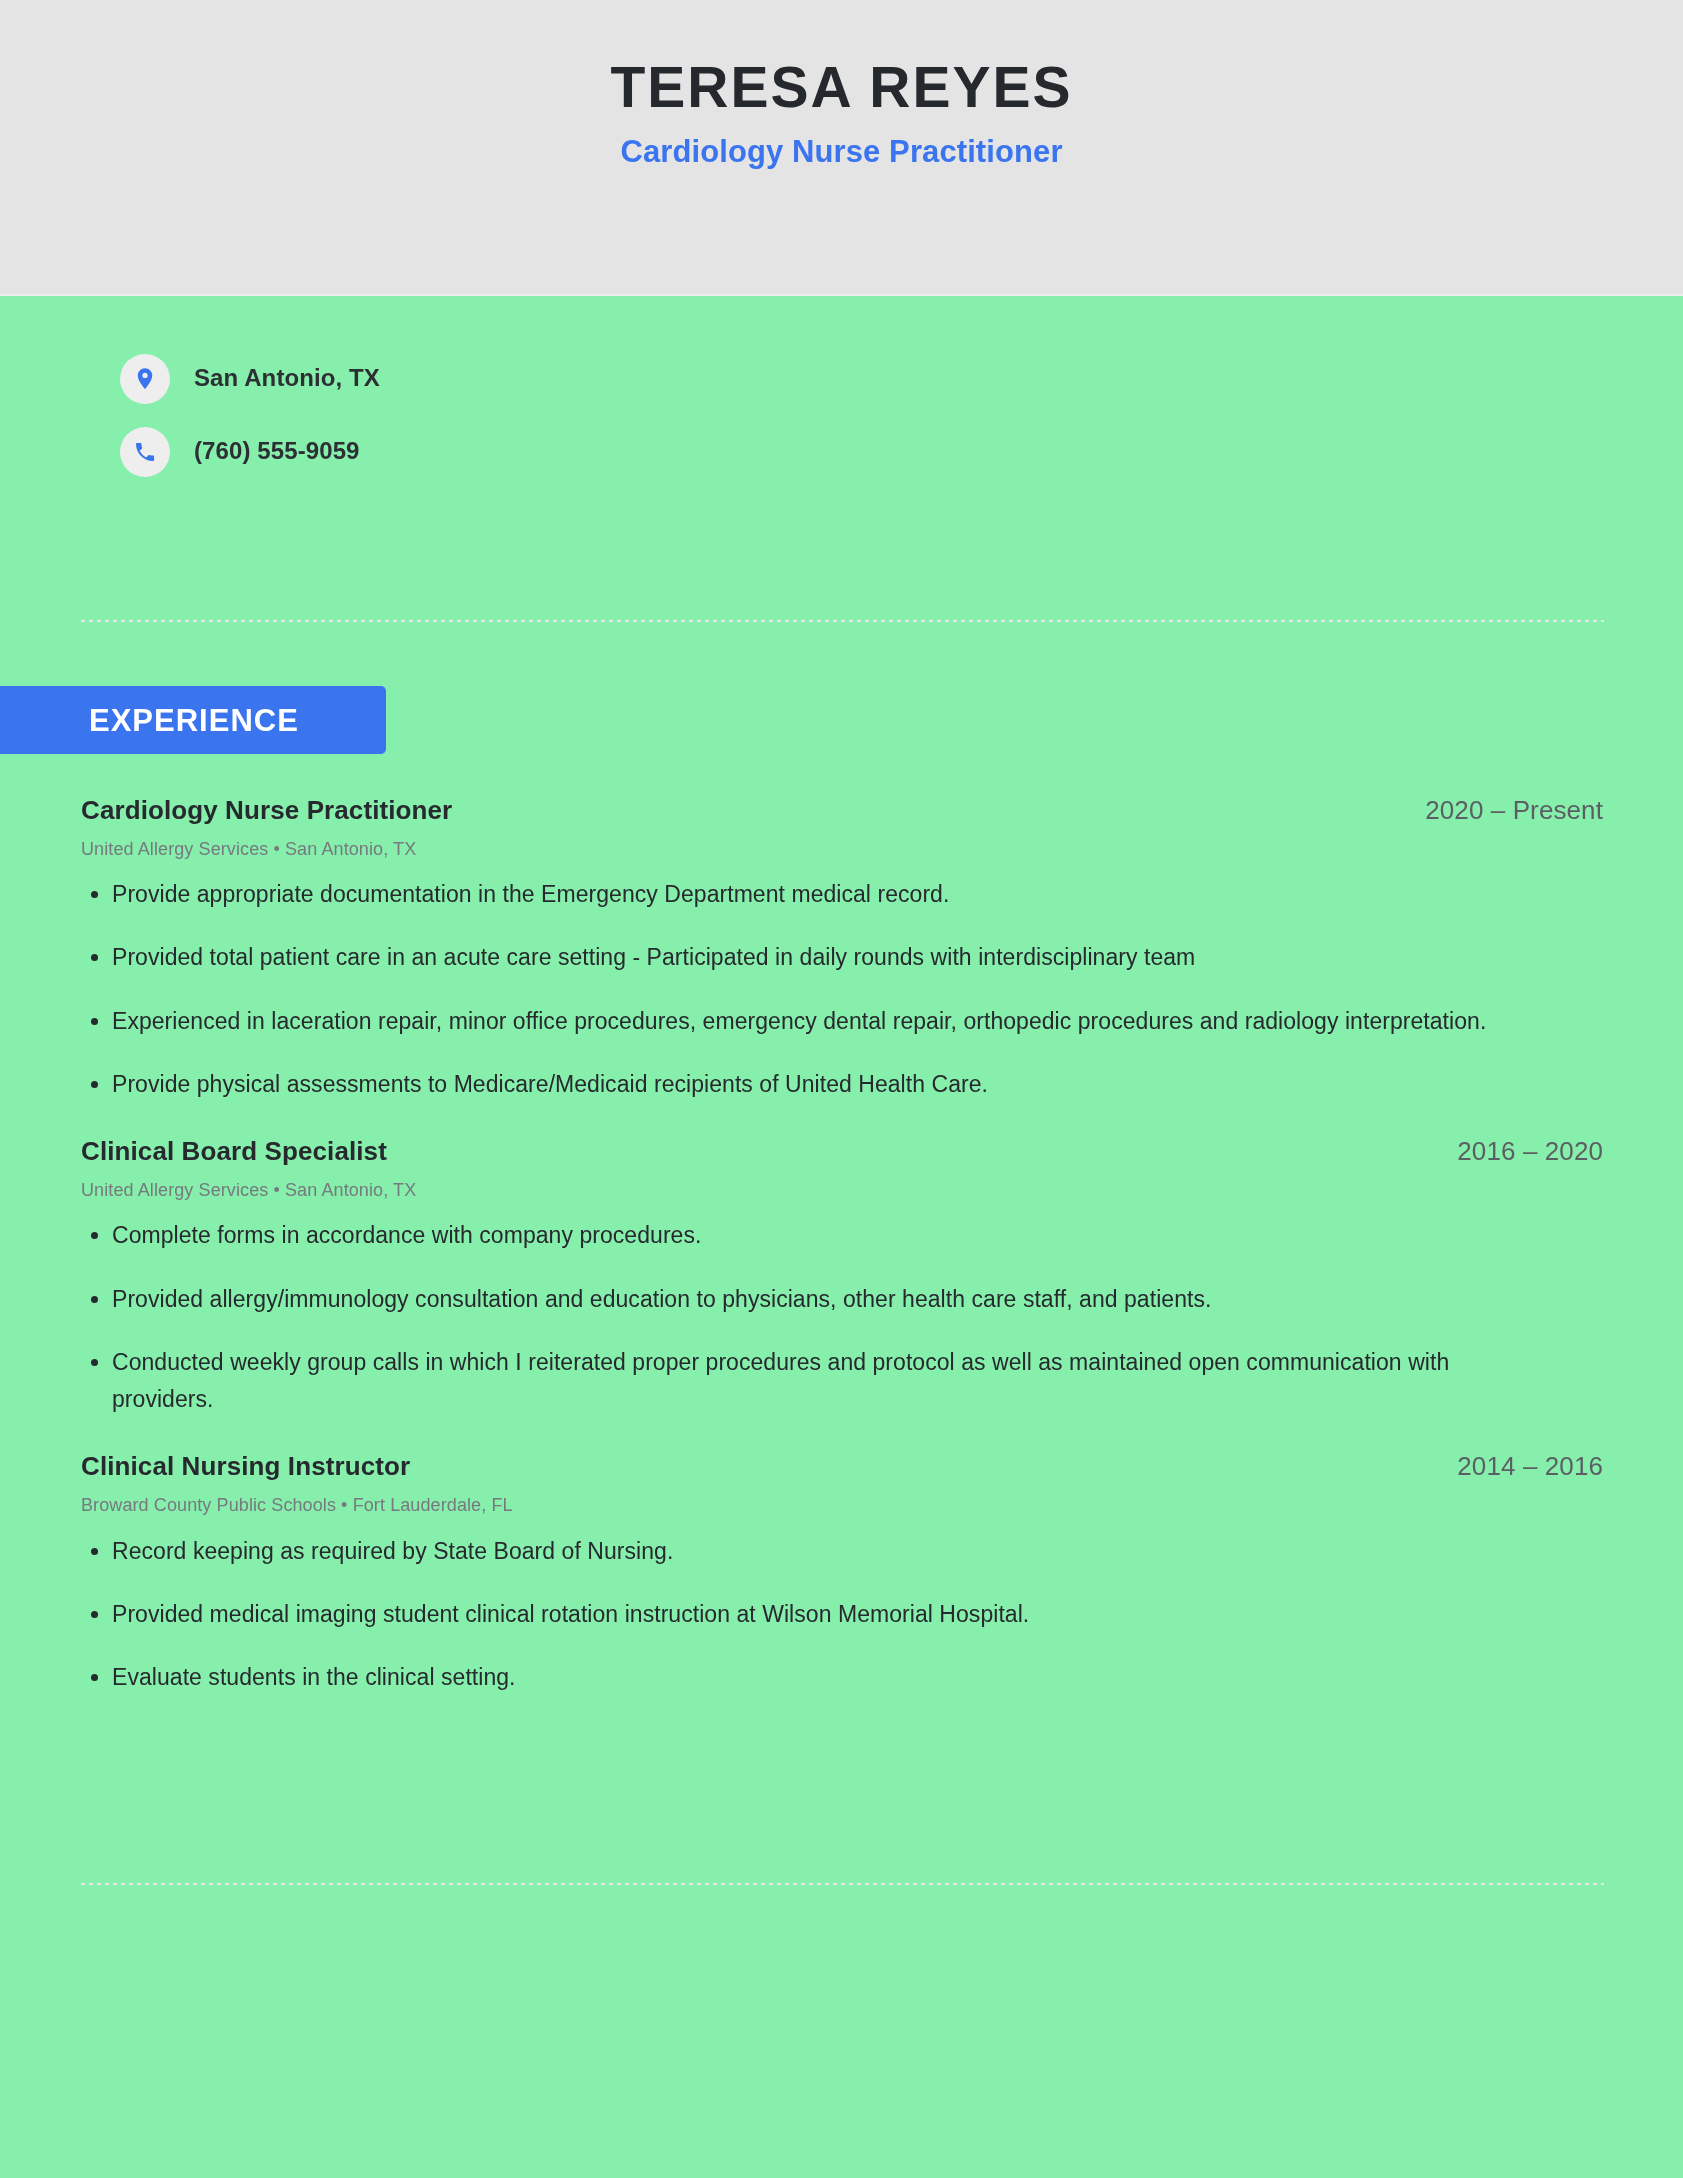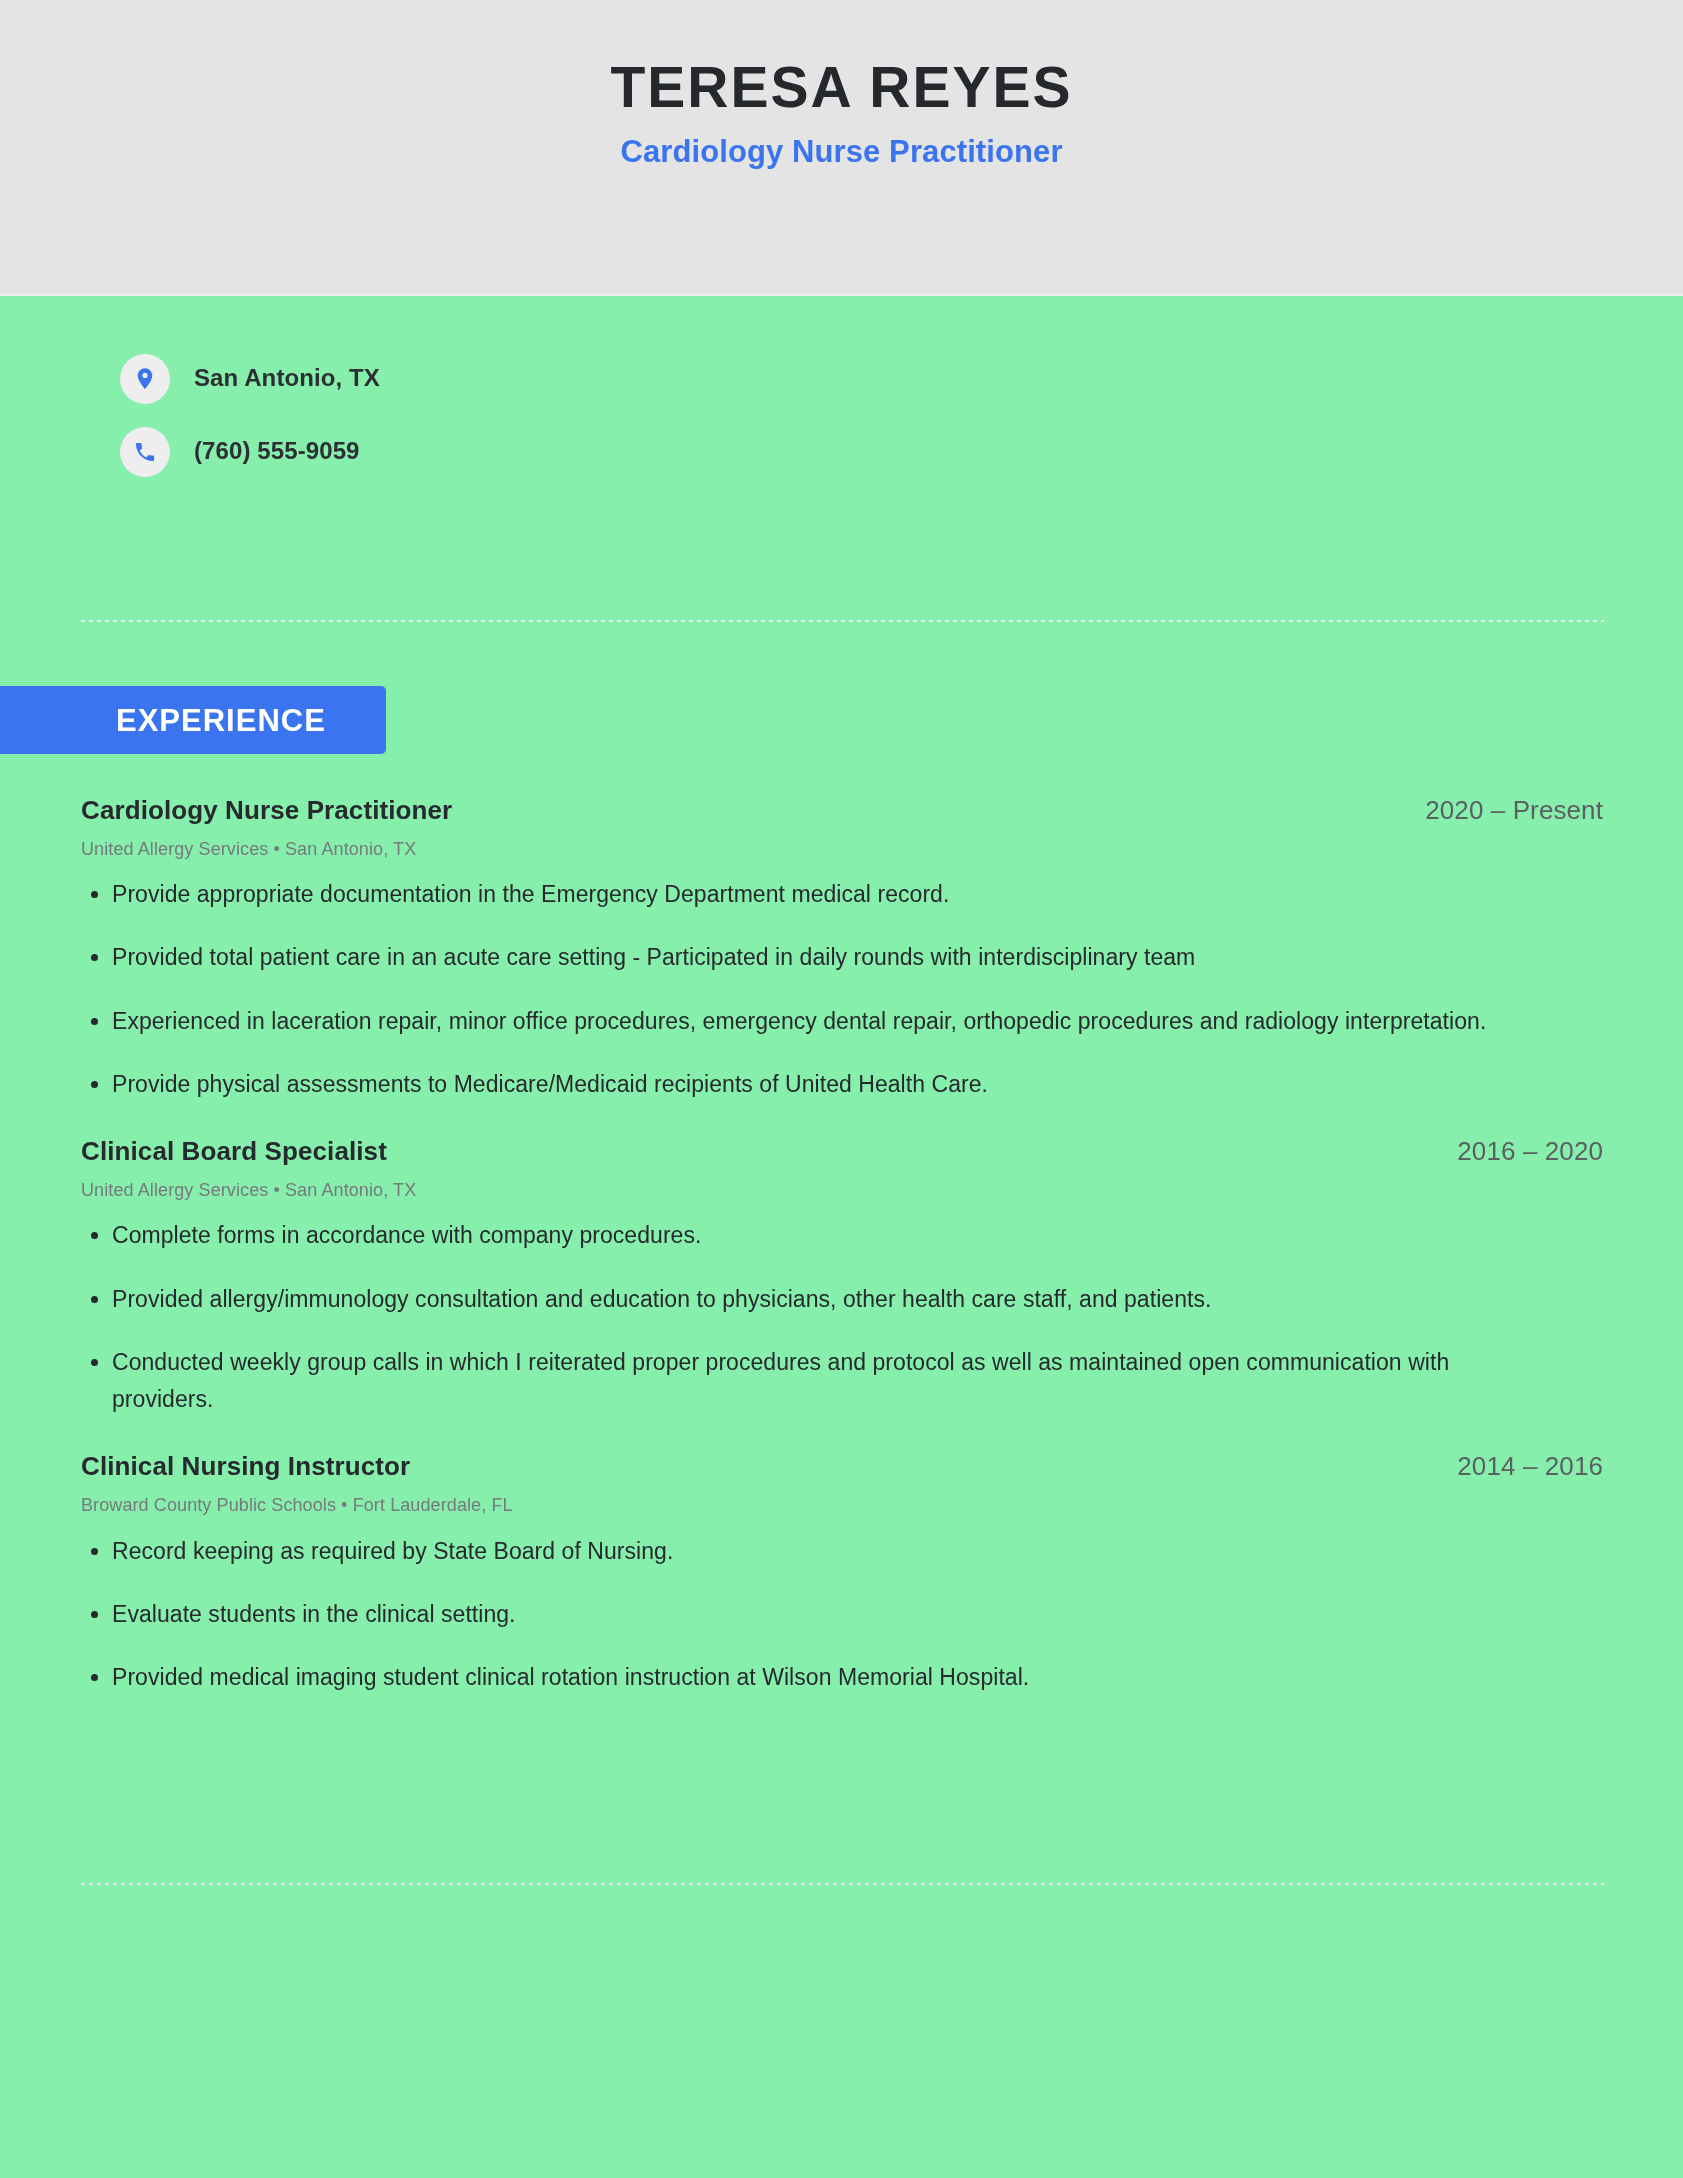--- a/index.html
+++ b/index.html
@@ -105,21 +105,21 @@
     position: absolute;
     left: 0;
     top: 686px;
     width: 386px;
     height: 68px;
     background: #3b74ef;
     border-top-right-radius: 5px;
     border-bottom-right-radius: 5px;
     display: flex;
     align-items: center;
-    padding-left: 116px;
+    padding-left: 89px;
   }
 
   .section-banner-label {
     color: #ffffff;
     font-size: 31px;
     font-weight: 700;
     letter-spacing: 1px;
     text-transform: uppercase;
     line-height: 1;
   }
@@ -267,21 +267,21 @@
     </div>
 
     <div class="job-entry">
       <div class="job-head">
         <span class="job-title">Clinical Nursing Instructor</span>
         <span class="job-dates">2014 – 2016</span>
       </div>
       <div class="job-meta">Broward County Public Schools  •  Fort Lauderdale, FL</div>
       <ul class="bullet-list">
         <li class="bullet-item">Record keeping as required by State Board of Nursing.</li>
+        <li class="bullet-item">Provided medical imaging student clinical rotation instruction at Wilson Memorial Hospital.</li>
         <li class="bullet-item">Evaluate students in the clinical setting.</li>
-        <li class="bullet-item">Provided medical imaging student clinical rotation instruction at Wilson Memorial Hospital.</li>
       </ul>
     </div>
 
   </div>
 
 </div>
 
 
 </body></html>

